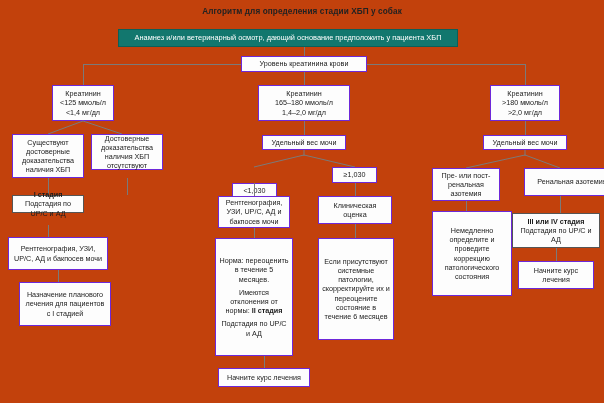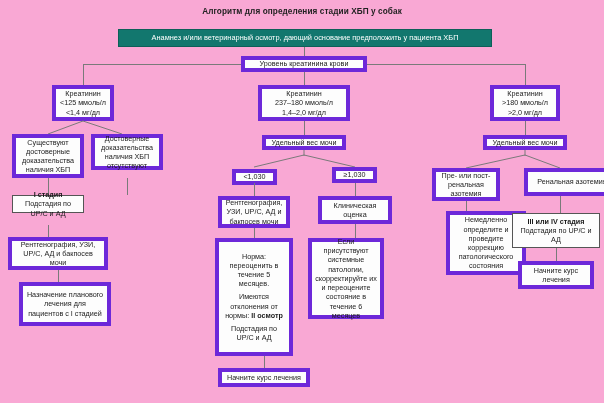--- a/index.html
+++ b/index.html
@@ -7,21 +7,21 @@
     padding: 0;
     background: #ffffff;
   }
   body {
     font-family: "Liberation Sans", sans-serif;
   }
   #canvas {
     position: relative;
     width: 604px;
     height: 403px;
-    background: #f9a8d4;
+    background: #c2410c;
     overflow: hidden;
   }
   #title {
     position: absolute;
     left: 0;
     top: 7px;
     width: 604px;
     text-align: center;
     font-size: 8.2px;
     font-weight: bold;
@@ -38,21 +38,21 @@
     align-items: center;
     justify-content: center;
     text-align: center;
     box-sizing: border-box;
     padding: 0 4px;
     line-height: 1.15;
   }
   .node {
     position: absolute;
     background: #fdfdfd;
-    border: 4px solid #6d28d9;
+    border: 1px solid #6d28d9;
     box-sizing: border-box;
     display: flex;
     align-items: center;
     justify-content: center;
     text-align: center;
     color: #1b1b1b;
     font-size: 7.2px;
     line-height: 1.28;
     padding: 2px 3px;
   }
@@ -73,21 +73,21 @@
   }
   .diag line { stroke: #7a7a7a; stroke-width: 1; }
 </style>
 </head>
 <body>
 
 <div id="canvas">
 
   <div id="title">Алгоритм для определения стадии ХБП у собак</div>
 
-  <div class="teal-bar" style="left:118px; top:29px; width:374px; height:18px;">Анамнез и/или ветеринарный осмотр, дающий основание предположить у пациента ХБП</div>
+  <div class="teal-bar" style="left:118px; top:29px; width:340px; height:18px;">Анамнез и/или ветеринарный осмотр, дающий основание предположить у пациента ХБП</div>
 
   <div class="line v" style="left:304px; top:47px; height:9px;"></div>
 
   <div class="node" style="left:241px; top:56px; width:126px; height:16px;">
     <span class="inner">Уровень креатинина крови</span>
   </div>
 
   <div class="line h" style="left:83px; top:64px; width:158px;"></div>
   <div class="line h" style="left:367px; top:64px; width:158px;"></div>
   <div class="line v" style="left:83px; top:64px; height:21px;"></div>
@@ -133,38 +133,38 @@
   <div class="line v" style="left:58px; top:270px; height:12px;"></div>
 
   <div class="node" style="left:19px; top:282px; width:92px; height:44px;">
     <span class="inner">Назначение планового лечения для пациентов с I стадией</span>
   </div>
 
 
   <div class="node" style="left:258px; top:85px; width:92px; height:36px;">
     <span class="inner">
       <span class="blk">Креатинин</span>
-      <span class="blk">237–180 ммоль/л</span>
+      <span class="blk">165–180 ммоль/л</span>
       <span class="blk">1,4–2,0 мг/дл</span>
     </span>
   </div>
 
   <div class="line v" style="left:304px; top:121px; height:14px;"></div>
 
   <div class="node" style="left:262px; top:135px; width:84px; height:15px;">
     <span class="inner">Удельный вес мочи</span>
   </div>
 
   <svg class="diag" style="left:0; top:0; width:604px; height:403px;">
     <line x1="304" y1="155" x2="254" y2="167"></line>
     <line x1="304" y1="155" x2="355" y2="167"></line>
     <line x1="304" y1="150" x2="304" y2="156"></line>
   </svg>
 
-  <div class="node" style="left:232px; top:169px; width:45px; height:16px;">
+  <div class="node" style="left:232px; top:183px; width:45px; height:16px;">
     <span class="inner">&lt;1,030</span>
   </div>
   <div class="node" style="left:332px; top:167px; width:45px; height:16px;">
     <span class="inner">≥1,030</span>
   </div>
 
   <div class="line v" style="left:254px; top:183px; height:13px;"></div>
   <div class="line v" style="left:355px; top:183px; height:13px;"></div>
 
   <div class="node" style="left:218px; top:196px; width:72px; height:32px;">
@@ -175,27 +175,27 @@
     <span class="inner">Клиническая оценка</span>
   </div>
 
   <div class="line v" style="left:254px; top:228px; height:10px;"></div>
   <div class="line v" style="left:355px; top:224px; height:14px;"></div>
 
   <div class="node" style="left:215px; top:238px; width:78px; height:118px;">
     <span class="inner">
       <span class="blk">Норма: переоценить в течение 5 месяцев.</span>
       <span class="gap"></span>
-      <span class="blk"><span>Имеются отклонения от нормы: </span><b>II осмотр</b></span>
+      <span class="blk"><span>Имеются отклонения от нормы: </span><b>II стадия</b></span>
       <span class="gap"></span>
       <span class="blk">Подстадия по UP/C и АД</span>
     </span>
   </div>
 
-  <div class="node" style="left:308px; top:238px; width:76px; height:81px;">
+  <div class="node" style="left:318px; top:238px; width:76px; height:102px;">
     <span class="inner">Если присутствуют системные патологии, скорректируйте их и переоцените состояние в течение 6 месяцев</span>
   </div>
 
   <div class="line v" style="left:264px; top:356px; height:12px;"></div>
 
   <div class="node" style="left:218px; top:368px; width:92px; height:19px;">
     <span class="inner">Начните курс лечения</span>
   </div>
 
   <div class="node" style="left:490px; top:85px; width:70px; height:36px;">
@@ -222,21 +222,21 @@
     <span class="inner">Пре- или пост-ренальная азотемия</span>
   </div>
 
   <div class="node" style="left:524px; top:168px; width:96px; height:28px;">
     <span class="inner">Ренальная азотемия</span>
   </div>
 
   <div class="line v" style="left:466px; top:201px; height:10px;"></div>
   <div class="line v" style="left:560px; top:196px; height:17px;"></div>
 
-  <div class="node" style="left:446px; top:211px; width:80px; height:64px;">
+  <div class="node" style="left:432px; top:211px; width:80px; height:85px;">
     <span class="inner">Немедленно определите и проведите коррекцию патологического состояния</span>
   </div>
 
   <div class="node thick" style="left:512px; top:213px; width:88px; height:35px;">
     <span class="inner">
       <b class="blk">III или IV стадия</b>
       <span class="blk">Подстадия по UP/C и АД</span>
     </span>
   </div>
 

